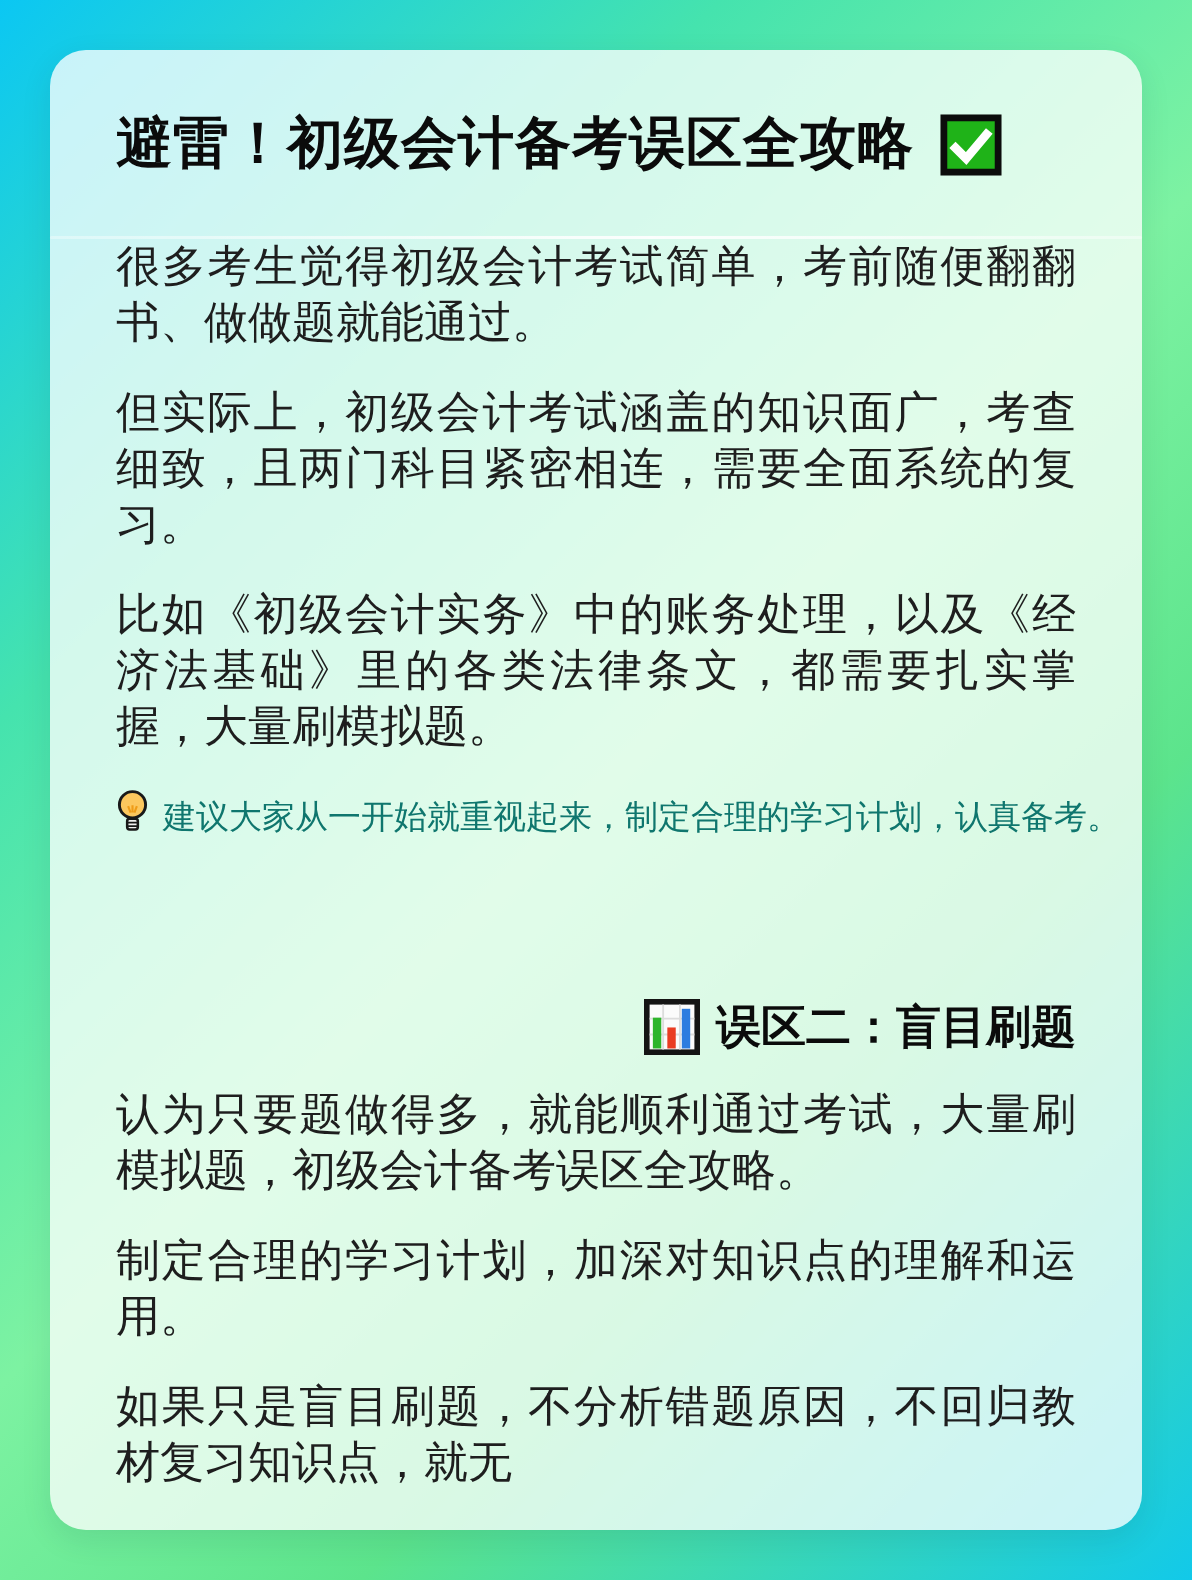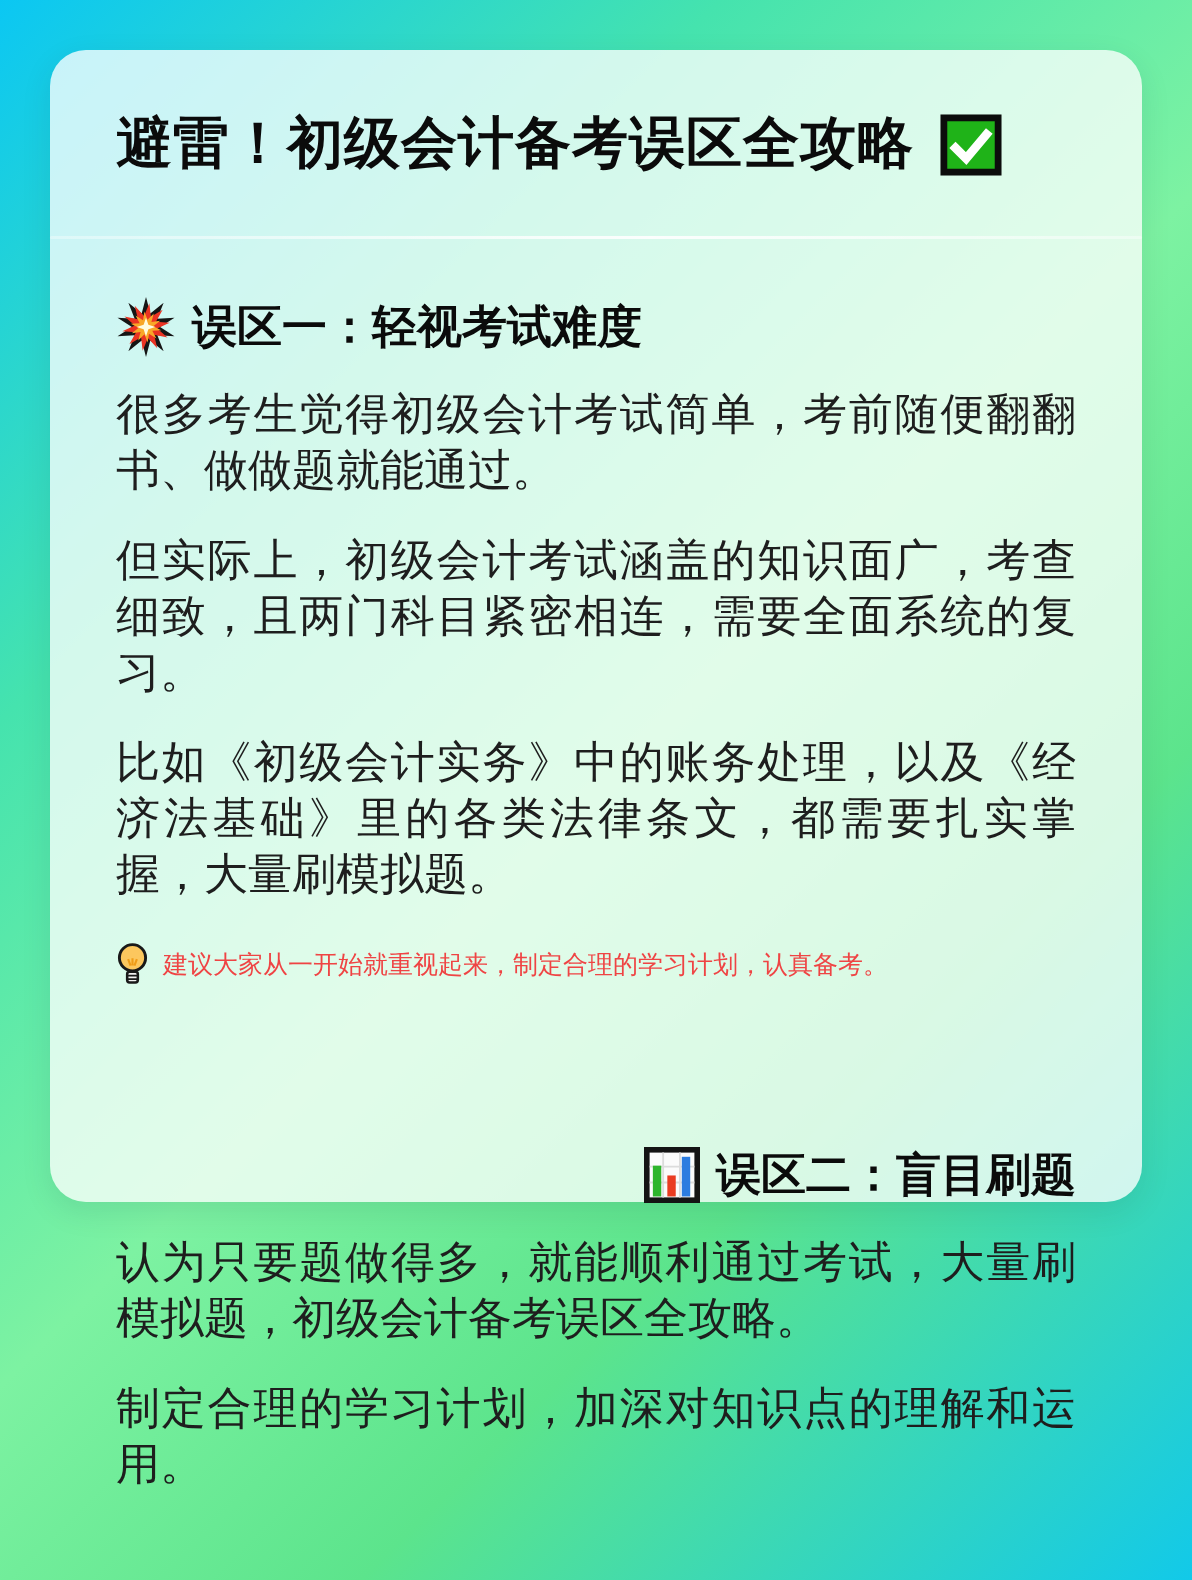--- a/index.html
+++ b/index.html
@@ -2,21 +2,21 @@
 <html><head>
 <meta charset="utf-8">
 <style>
   html,body{margin:0;padding:0;}
   body{
     width:1192px;height:1580px;position:relative;overflow:hidden;
     font-family:"Liberation Serif","DejaVu Serif",serif;
     background:linear-gradient(135deg,#0bc7f3 0%,#45e3ae 26%,#7df2a2 50%,#5ce48c 70%,#12c9e9 100%);
   }
   .card{
-    position:absolute;left:50px;top:50px;width:1092px;height:1152px;
+    position:absolute;left:50px;top:50px;width:1092px;height:1480px;
     box-sizing:border-box;border-radius:36px;
     background:rgba(255,255,255,0.77);
     box-shadow:0 10px 30px rgba(0,50,70,0.10);
     padding:60px 66px;
   }
   .title-row{
     display:flex;align-items:center;gap:26px;margin:0;
     font-size:56px;line-height:66px;font-weight:700;color:#0b0b0b;
     letter-spacing:1px;white-space:nowrap;
   }
@@ -29,51 +29,42 @@
     display:flex;align-items:center;gap:16px;margin:56px 0 28px;
     font-size:45px;line-height:64px;font-weight:700;color:#0b0b0b;white-space:nowrap;
   }
   .section-2 .heading-row{margin-top:150px;justify-content:flex-end;}
   .heading-icon{flex:0 0 auto;width:60px;height:60px;}
   .body-text{
     margin:0 0 34px;font-size:44px;line-height:56px;color:#1e1e1e;
     text-align:justify;
   }
   .tip-row{
-    display:flex;align-items:flex-end;gap:14px;margin:0;
-    font-size:25px;line-height:56px;color:#ef4444;white-space:nowrap;
+    display:flex;align-items:flex-start;gap:14px;margin:0;
+    font-size:33px;line-height:56px;color:#0f766e;white-space:nowrap;
   }
   .bulb-icon{flex:0 0 auto;width:33px;height:49px;margin-bottom:2px;}
   p:last-child{margin-bottom:0;}
 </style>
 </head>
 <body>
 
 <div class="card">
 
   <h1 class="title-row">
     <span>避雷！初级会计备考误区全攻略</span>
     <svg class="check-icon" viewBox="0 0 64 64">
       <rect x="4" y="4" width="56" height="56" fill="#1fb318" stroke="#0c0c0c" stroke-width="7"></rect>
       <polyline points="16,35 27,46 48,21" fill="none" stroke="#ffffff" stroke-width="9" stroke-linecap="square" stroke-linejoin="miter"></polyline>
     </svg>
   </h1>
 
   <div class="divider"></div>
 
   <section>
-    <h2 class="heading-row">
-      <svg class="heading-icon" viewBox="0 0 64 64">
-        <polygon points="32,0 36.6,17.7 50.8,6.1 44.1,23.2 62.4,22.1 47,32 62.4,41.9 44.1,40.8 50.8,57.9 36.6,46.3 32,64 27.4,46.3 13.2,57.9 19.9,40.8 1.6,41.9 17,32 1.6,22.1 19.9,23.2 13.2,6.1 27.4,17.7" fill="#151515"></polygon>
-        <polygon points="32,0 36.6,17.7 50.8,6.1 44.1,23.2 62.4,22.1 47,32 62.4,41.9 44.1,40.8 50.8,57.9 36.6,46.3 32,64 27.4,46.3 13.2,57.9 19.9,40.8 1.6,41.9 17,32 1.6,22.1 19.9,23.2 13.2,6.1 27.4,17.7" transform="rotate(8 32 32) translate(6.4 6.4) scale(0.8)" fill="#ea3323"></polygon>
-        <polygon points="32,0 36.6,17.7 50.8,6.1 44.1,23.2 62.4,22.1 47,32 62.4,41.9 44.1,40.8 50.8,57.9 36.6,46.3 32,64 27.4,46.3 13.2,57.9 19.9,40.8 1.6,41.9 17,32 1.6,22.1 19.9,23.2 13.2,6.1 27.4,17.7" transform="rotate(-6 32 32) translate(15.36 15.36) scale(0.52)" fill="#f8a728"></polygon>
-        <polygon points="32,22 34.5,29.5 42,32 34.5,34.5 32,42 29.5,34.5 22,32 29.5,29.5" fill="#fffbe0"></polygon>
-      </svg>
-      <span>误区一：轻视考试难度</span>
-    </h2>
     <p class="body-text">很多考生觉得初级会计考试简单，考前随便翻翻书、做做题就能通过。</p>
     <p class="body-text">但实际上，初级会计考试涵盖的知识面广，考查细致，且两门科目紧密相连，需要全面系统的复习。</p>
     <p class="body-text">比如《初级会计实务》中的账务处理，以及《经济法基础》里的各类法律条文，都需要扎实掌握，大量刷模拟题。</p>
     <p class="tip-row">
       <svg class="bulb-icon" viewBox="0 0 34 50">
         <circle cx="17" cy="16" r="13.5" fill="#fcc75e" stroke="#191919" stroke-width="3"></circle>
         <path d="M12.5 17.5 L15 24 M21.5 17.5 L19 24 M17 16.5 V24" fill="none" stroke="#ef9c18" stroke-width="2.2"></path>
         <rect x="11.5" y="30.5" width="11" height="11" rx="2.5" fill="#f1f1f1" stroke="#191919" stroke-width="2.6"></rect>
         <path d="M11 34.5 H23 M11 38 H23" stroke="#191919" stroke-width="1.8"></path>
       </svg>
@@ -87,15 +78,16 @@
         <rect x="3" y="3" width="54" height="54" fill="#fbfbfb" stroke="#141414" stroke-width="6"></rect>
         <path d="M20.5 6 V54 M38.5 6 V54 M6 21 H54 M6 38 H54" stroke="#dcdcdc" stroke-width="2" fill="none"></path>
         <rect x="9.5" y="20" width="9" height="33" fill="#2eb52c"></rect>
         <rect x="25" y="30.5" width="9" height="22.5" fill="#ea3c22"></rect>
         <rect x="40.5" y="10.5" width="9" height="42.5" fill="#2c7ce0"></rect>
       </svg>
       <span>误区二：盲目刷题</span>
     </h2>
     <p class="body-text">认为只要题做得多，就能顺利通过考试，大量刷模拟题，初级会计备考误区全攻略。</p>
     <p class="body-text">制定合理的学习计划，加深对知识点的理解和运用。</p>
+    <p class="body-text">如果只是盲目刷题，不分析错题原因，不回归教材复习知识点，就无</p>
   </section>
 
 </div>
 
 </body></html>

